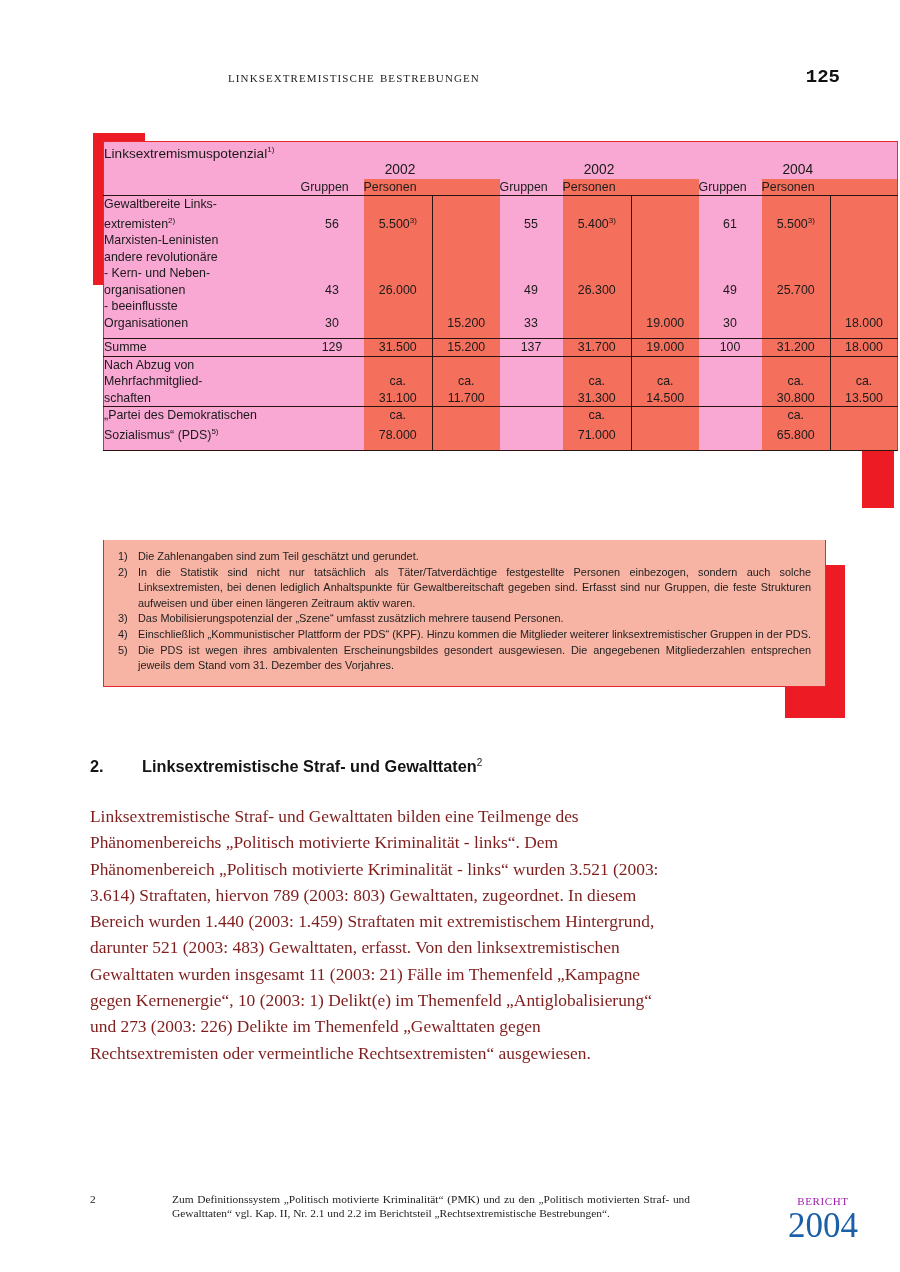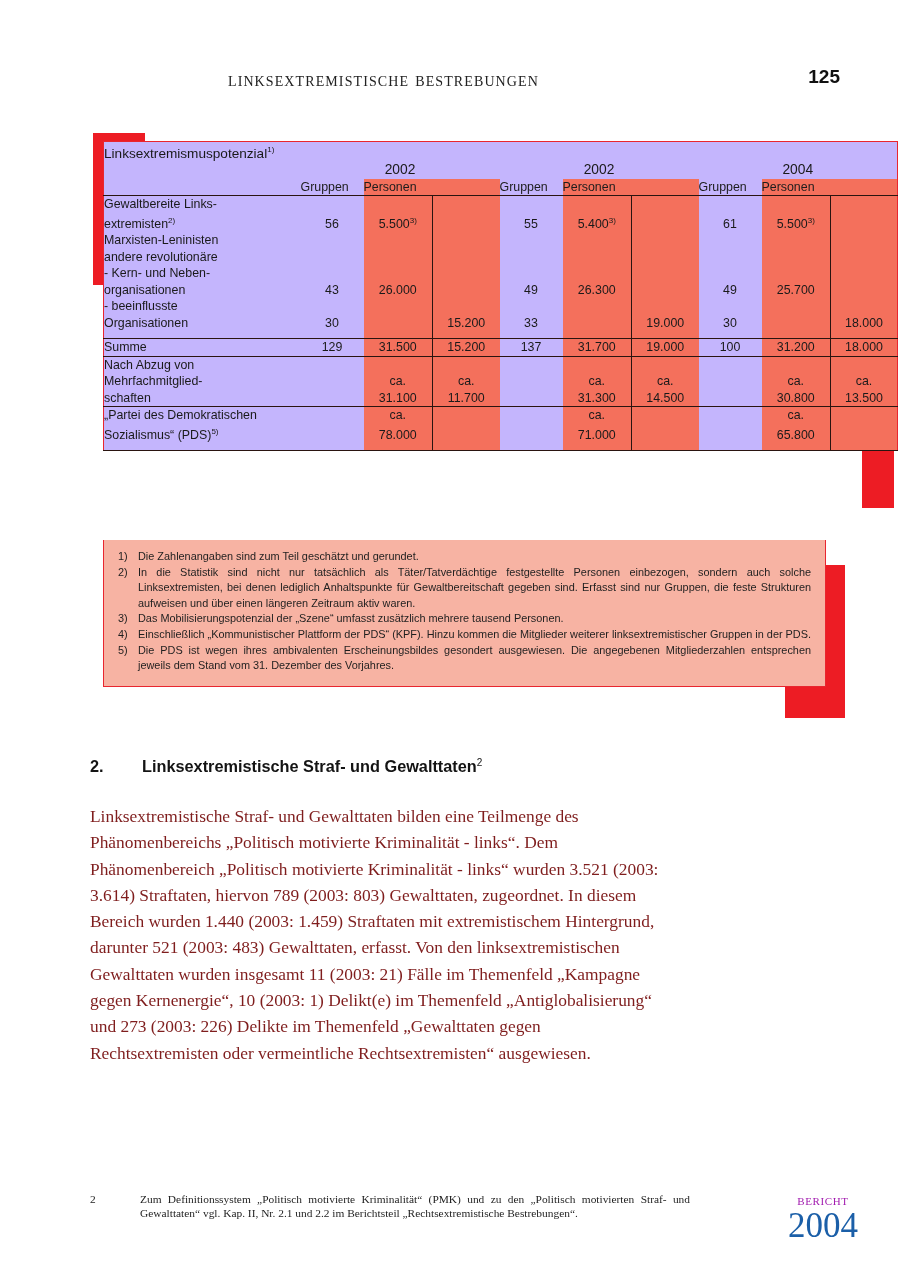--- a/index.html
+++ b/index.html
@@ -10,27 +10,27 @@
   }
   .page{position:absolute;inset:0;}
 
   
   .runhead{
     position:absolute;left:0;top:68px;width:900px;height:24px;
   }
   .runhead-title{
     position:absolute;left:228px;top:0;
     font-family:"Liberation Serif", serif;
-    font-size:20px;letter-spacing:1.1px;
+    font-size:16px;letter-spacing:1.1px;
     font-variant:small-caps;text-transform:lowercase;
     color:#222;white-space:nowrap;
   }
   .runhead-page{
     position:absolute;right:60px;top:-2px;
-    font-family:Liberation Sans, sans-serif;
+    font-family:Liberation Mono, monospace;
     font-size:19px;font-weight:bold;color:#111;
   }
 
   
   .red-bar-left{
     position:absolute;left:93px;top:133px;width:52px;height:152px;
     background:#ed1c24;z-index:1;
   }
   .red-block-right-float{
     position:absolute;left:862px;top:377px;width:32px;height:131px;
@@ -40,21 +40,21 @@
     position:absolute;left:785px;top:565px;width:60px;height:153px;
     background:#ed1c24;z-index:1;
   }
 
   
   .tablewrap{
     position:absolute;left:103px;top:141px;width:725px;z-index:3;
   }
   table.stat{
     width:725px;border-collapse:collapse;table-layout:fixed;
-    background:#c4b5fd;border:1px solid #e8262f;
+    background:#f9a8d4;border:1px solid #e8262f;
     font-size:12.4px;
   }
   table.stat td,table.stat th{
     padding:0;margin:0;vertical-align:bottom;font-weight:normal;
     line-height:16.5px;
   }
   .c-lab{width:197px;}
   .c-g{width:63px;}
   .c-p1{width:69px;}
   .c-p2{width:67px;}
@@ -104,21 +104,21 @@
     font-size:17.4px;line-height:26.3px;color:#7f1d1d;
   }
 
   
   .botfn{
     position:absolute;left:90px;top:1192px;width:600px;display:flex;
     font-family:"Liberation Serif", serif;
     font-size:11.4px;line-height:14.4px;color:#1d1d1d;
   }
   .botfn-num{width:50px;flex:none;}
-  .botfn-txt{flex:1;text-align:justify;}
+  .botfn-txt{flex:1;text-align:justify;margin-left:32px;}
 
   
   .logo{position:absolute;right:42px;top:1192px;text-align:center;}
   .logo-word{
     font-family:"Liberation Serif", serif;font-size:15px;
     letter-spacing:.6px;color:#a21caf;
     font-variant:small-caps;text-transform:lowercase;line-height:16px;
   }
   .logo-year{
     font-family:"Liberation Serif", serif;font-size:35px;

